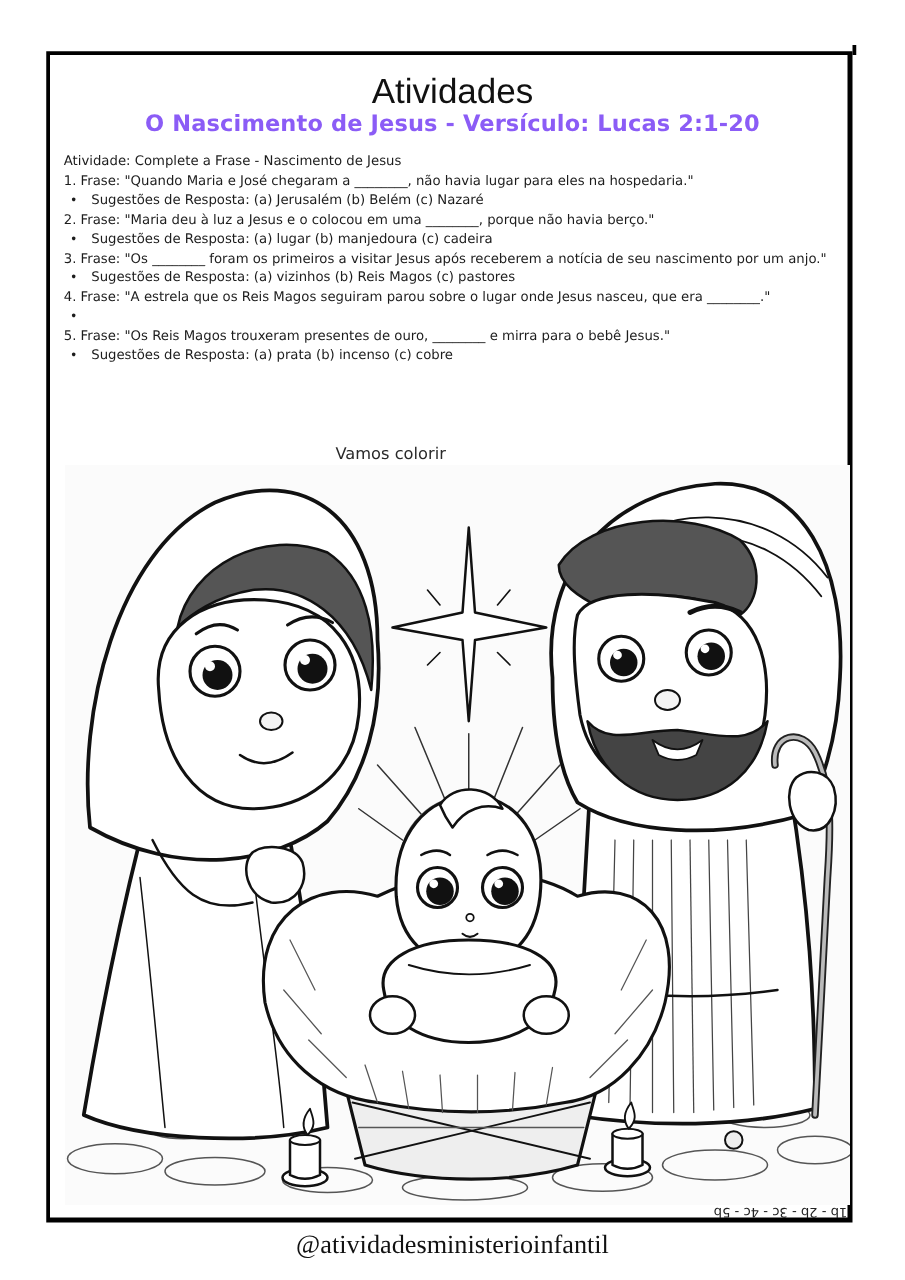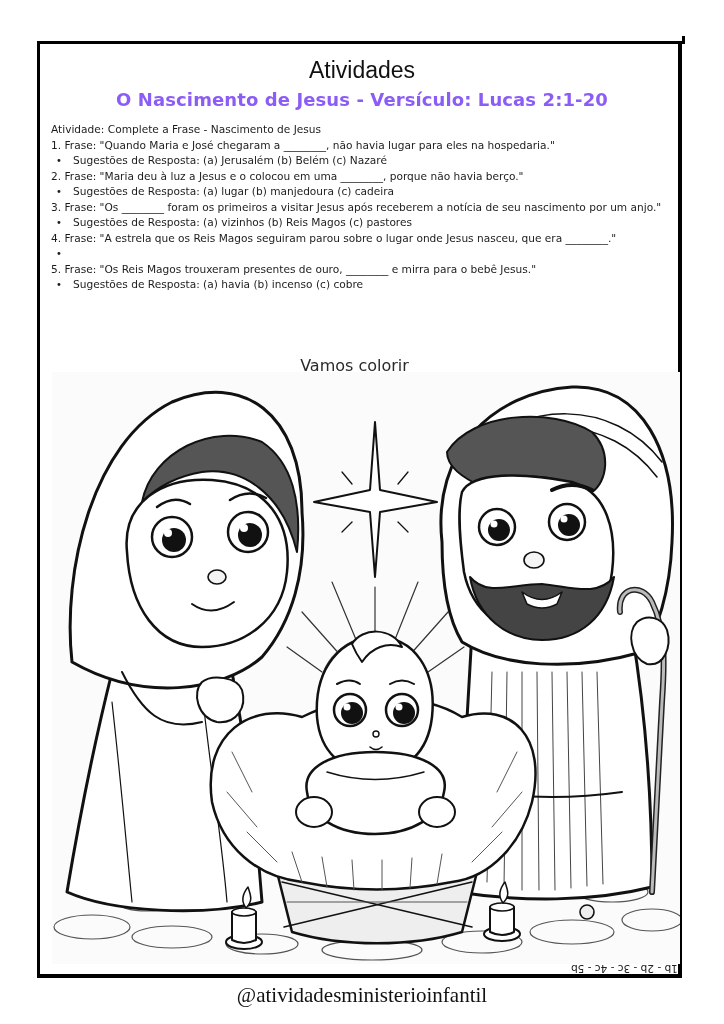--- a/index.html
+++ b/index.html
@@ -36,21 +36,21 @@
       height: 8px;
       background: #000;
     }
     .title {
       position: absolute;
       left: 0;
       width: 100%;
       top: 57px;
       text-align: center;
       font-family: "Liberation Sans", sans-serif;
-      font-size: 23px;
+      font-size: 28px;
       color: #111;
       font-weight: normal;
     }
     .subtitle {
       position: absolute;
       left: 0;
       width: 100%;
       top: 89px;
       text-align: center;
       font-family: "DejaVu Sans", sans-serif;
@@ -84,23 +84,22 @@
       width: 17px;
       flex: none;
       font-size: 10px;
     }
     .coloring-label {
       position: absolute;
       left: 0;
       width: 625px;
       top: 356px;
       text-align: center;
-      font-size: 16px;
+      font-size: 13px;
       color: #2a2a2a;
-      padding-left: 42px;
     }
     .illustration {
       position: absolute;
       left: 52px;
       top: 372px;
       width: 628px;
       height: 592px;
     }
     .answer-key {
       position: absolute;
@@ -154,21 +153,21 @@
   </div>
 
   <p class="justify">4. Frase: "A estrela que os Reis Magos seguiram parou sobre o lugar onde Jesus nasceu, que era ________."</p>
   <div class="bullet">
     <span class="dot">•</span>
   </div>
 
   <p>5. Frase: "Os Reis Magos trouxeram presentes de ouro, ________ e mirra para o bebê Jesus."</p>
   <div class="bullet">
     <span class="dot">•</span>
-    <span>Sugestões de Resposta: (a) havia (b) incenso (c) cobre</span>
+    <span>Sugestões de Resposta: (a) prata (b) incenso (c) cobre</span>
   </div>
 </div>
 
 <div class="coloring-label">Vamos colorir</div>
 
 <div class="illustration">
   <svg width="628" height="592" viewBox="0 0 628 592" xmlns="http://www.w3.org/2000/svg" fill="none" stroke="#111" stroke-linecap="round" stroke-linejoin="round">
 
     <rect x="0" y="0" width="628" height="592" fill="#fbfbfb" stroke="none"></rect>
 

